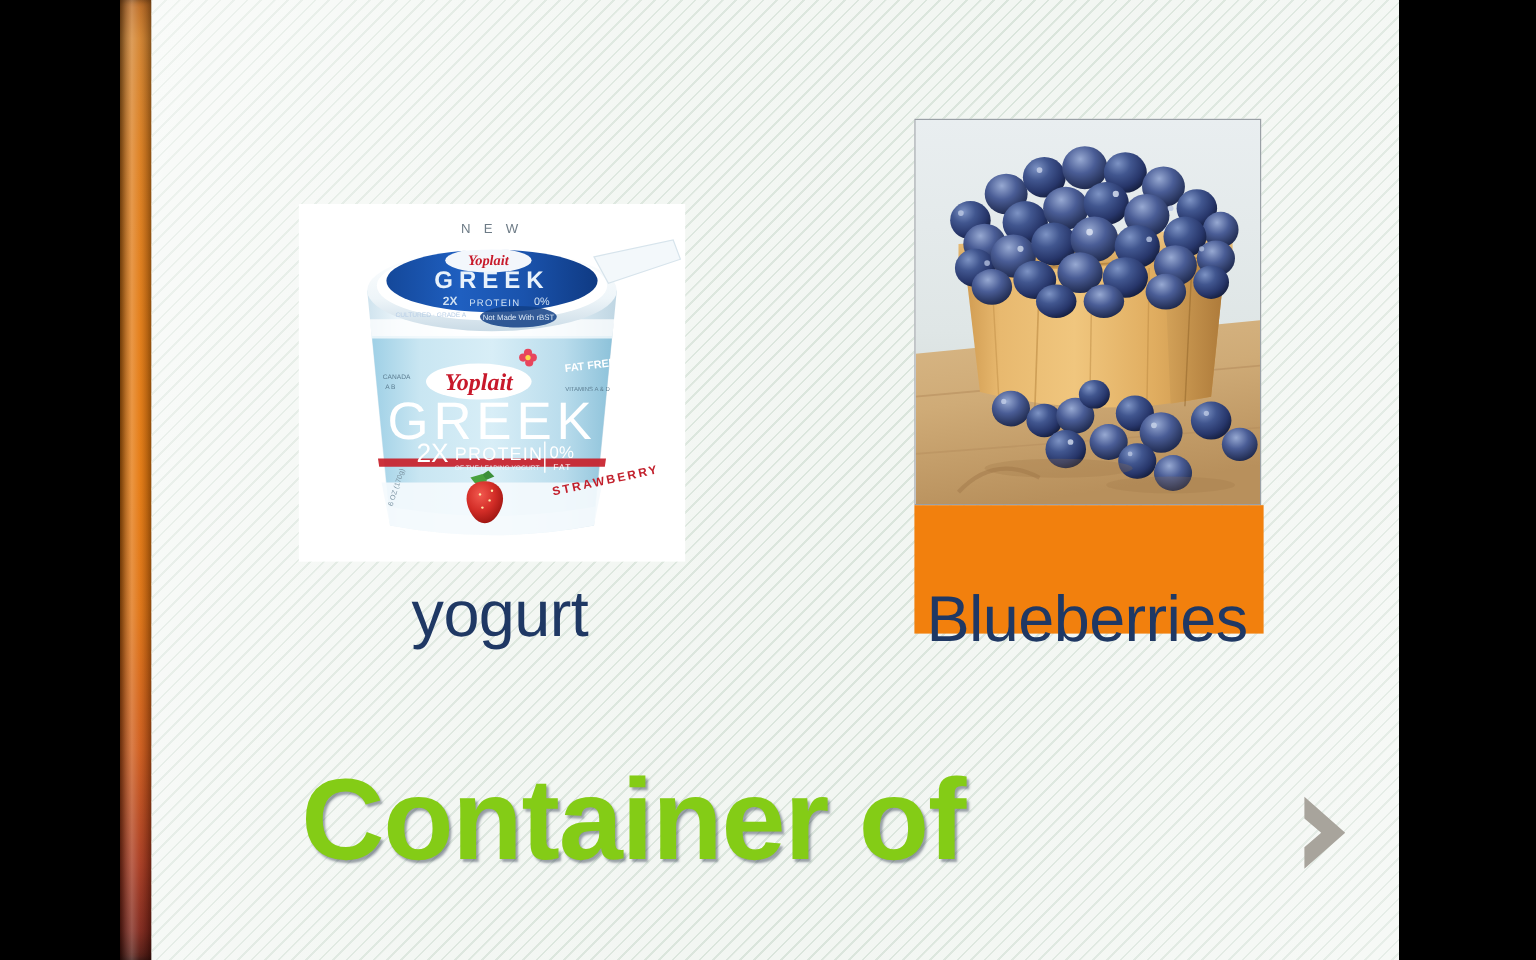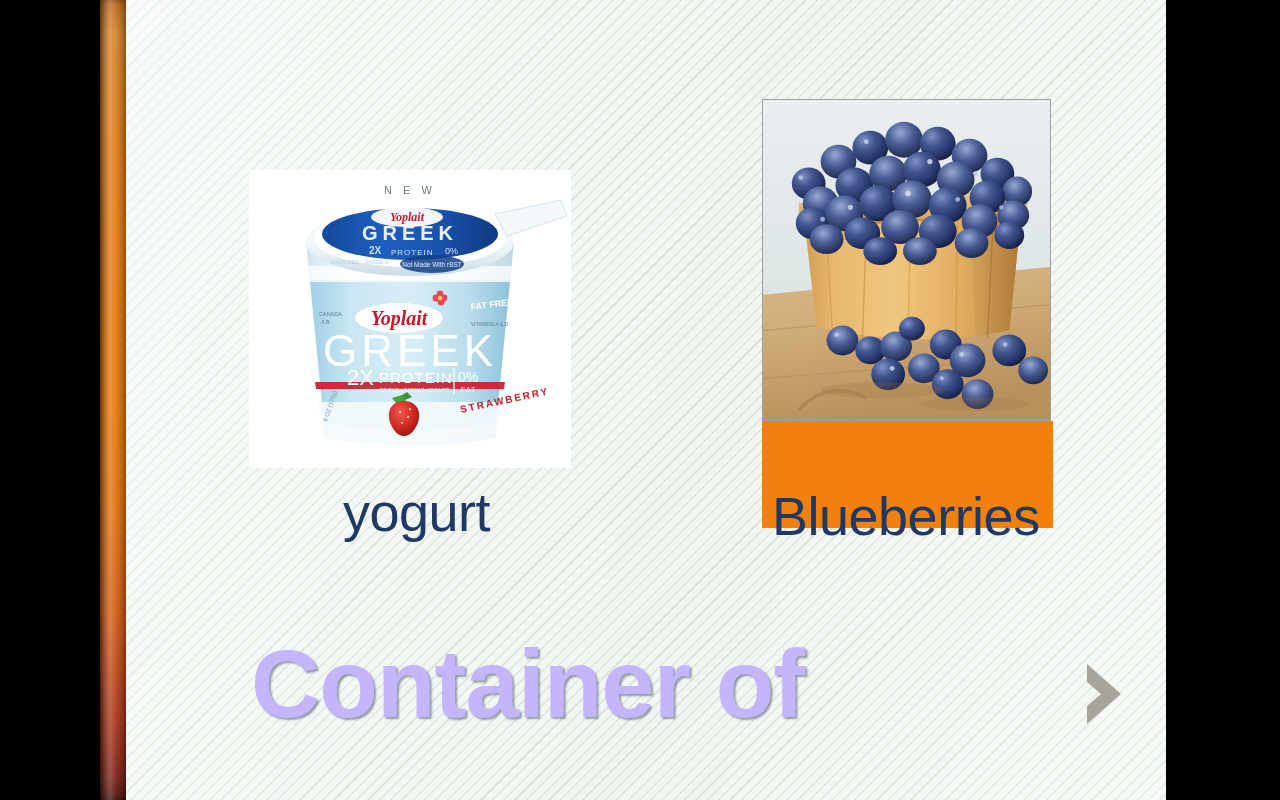--- a/index.html
+++ b/index.html
@@ -156,21 +156,21 @@
   }
 
   
   #slide-title {
     position: absolute;
     left: 151px;  
     top: 634px;
     font-size: 96px;
     line-height: 100px;
     font-weight: bold;
-    color: #c4b5fd;
+    color: #84cc16;
     font-family: "Liberation Sans", sans-serif;
     white-space: nowrap;
     letter-spacing: -1px;
     text-shadow: 2px 2px 2px rgba(40,50,70,0.45);
   }
 
   
   #next-slide-button {
     position: absolute;
     left: 975px;  

